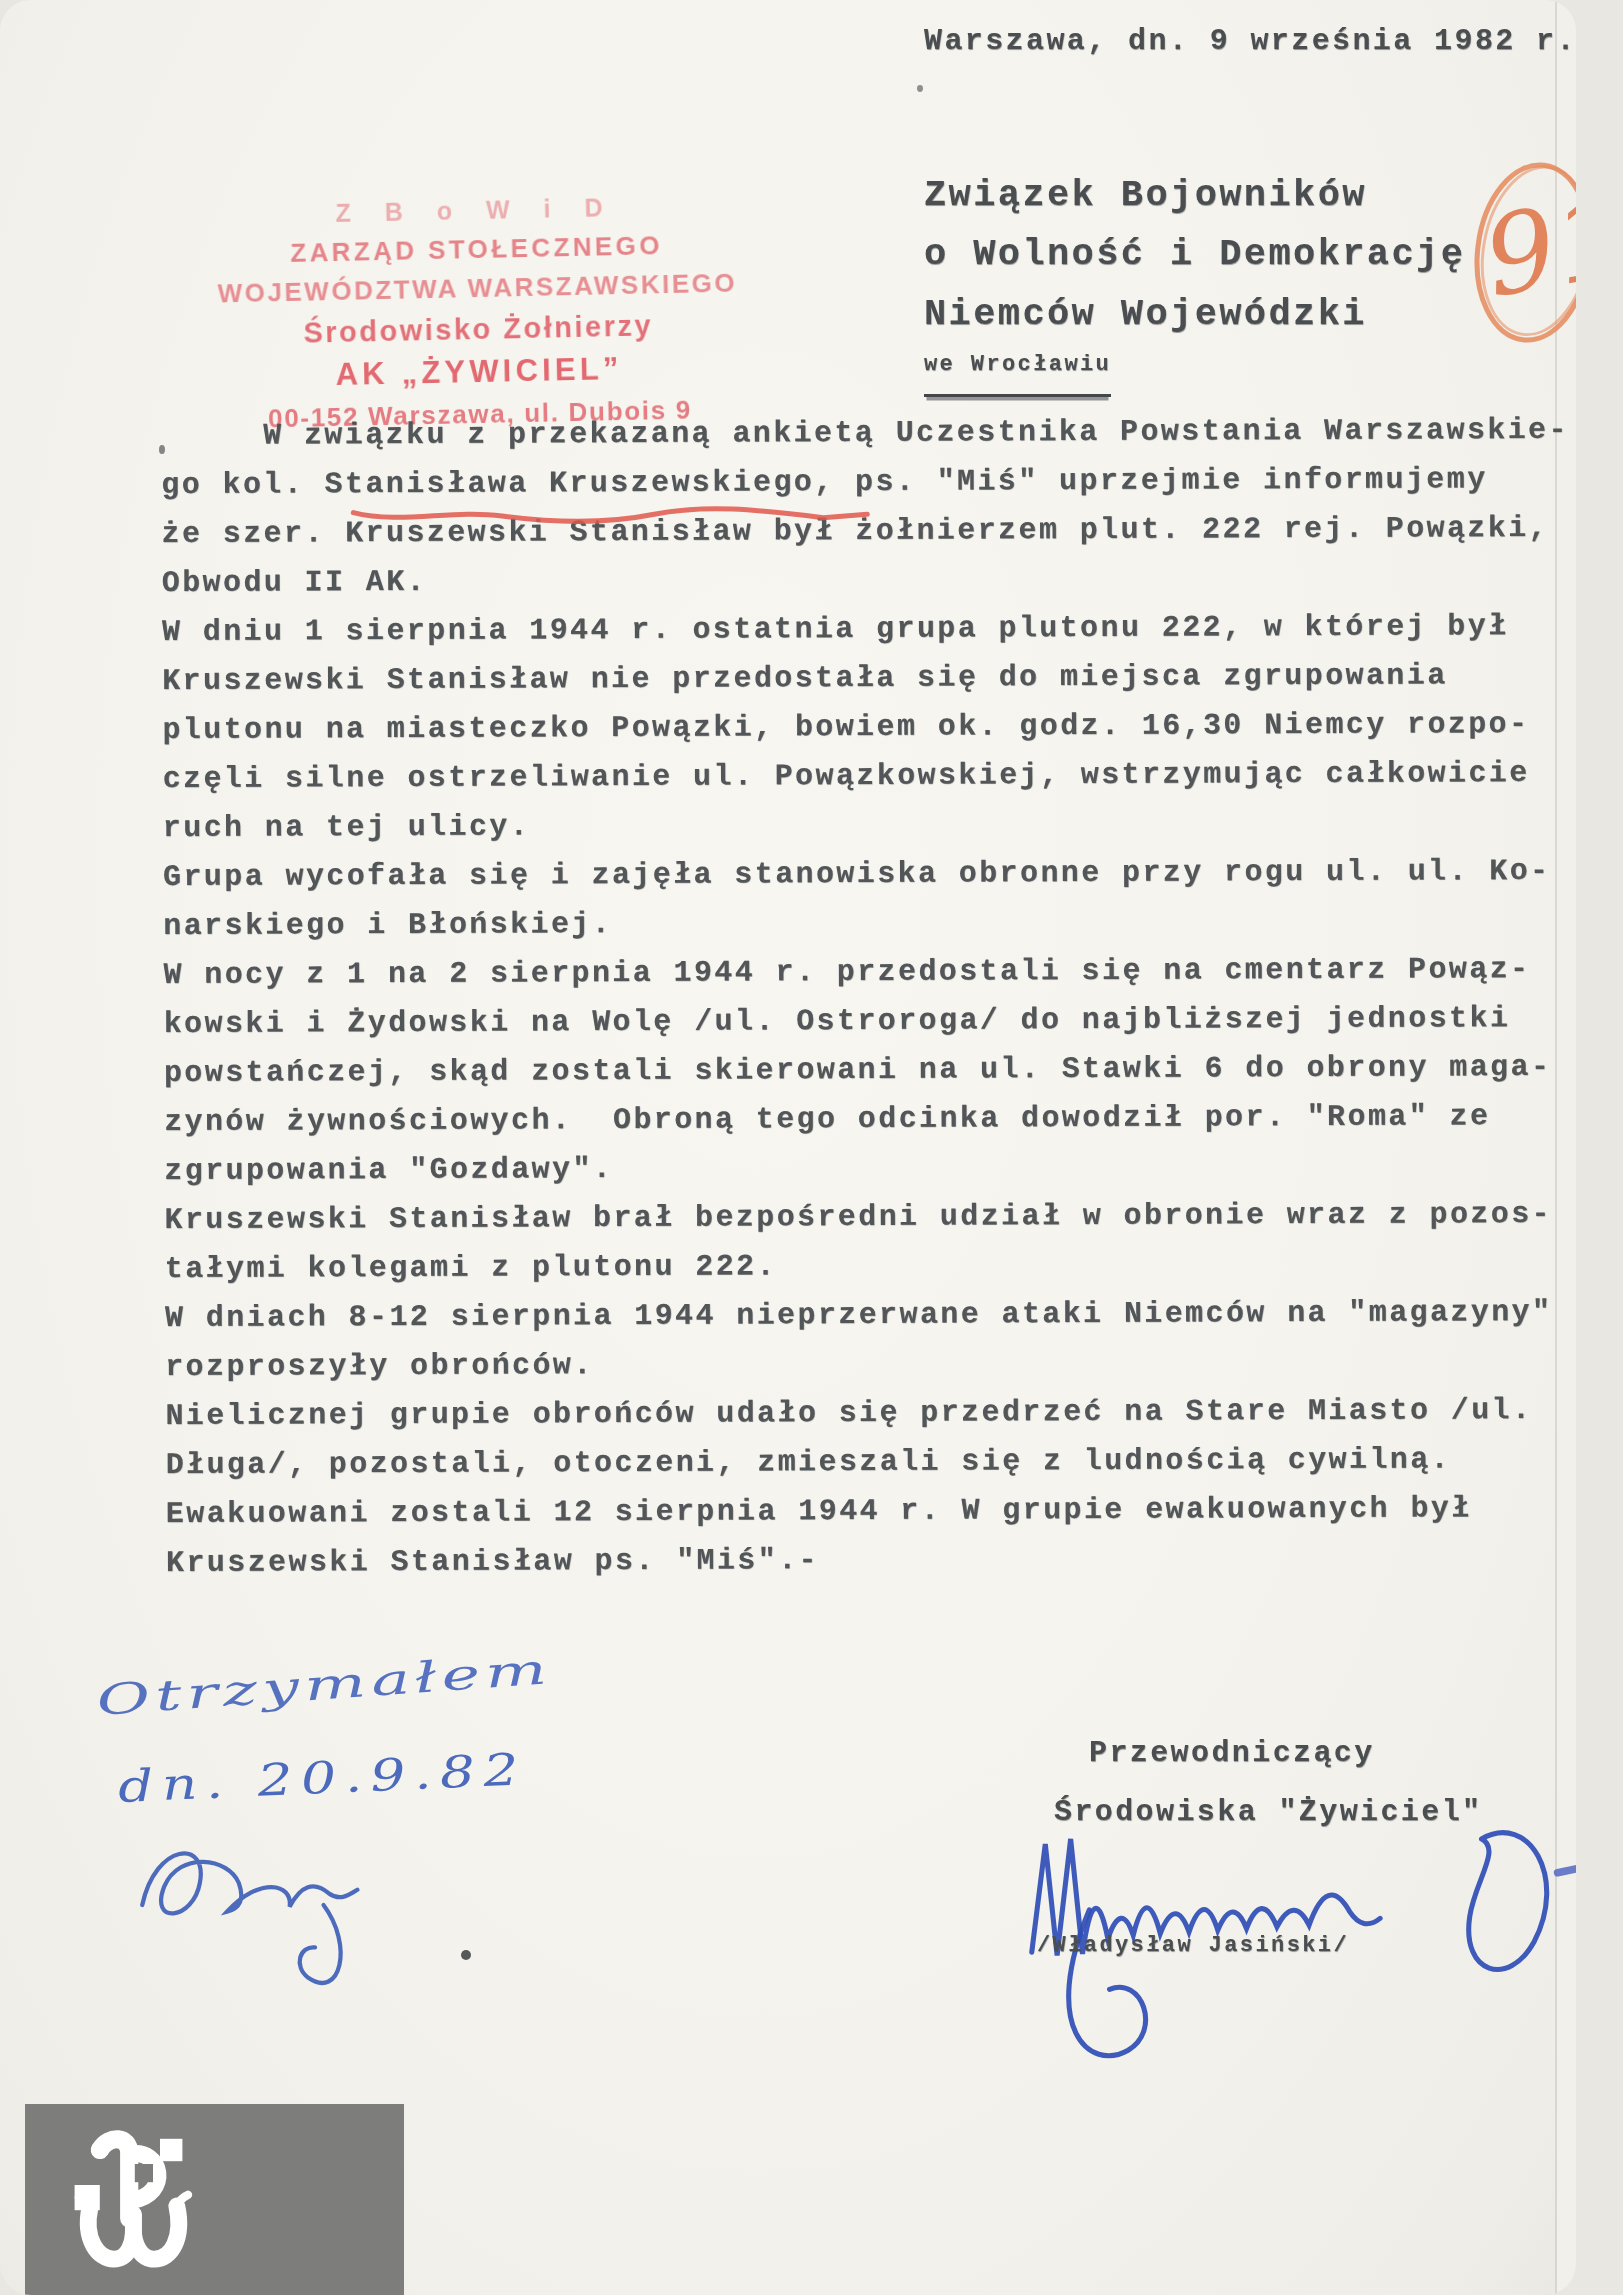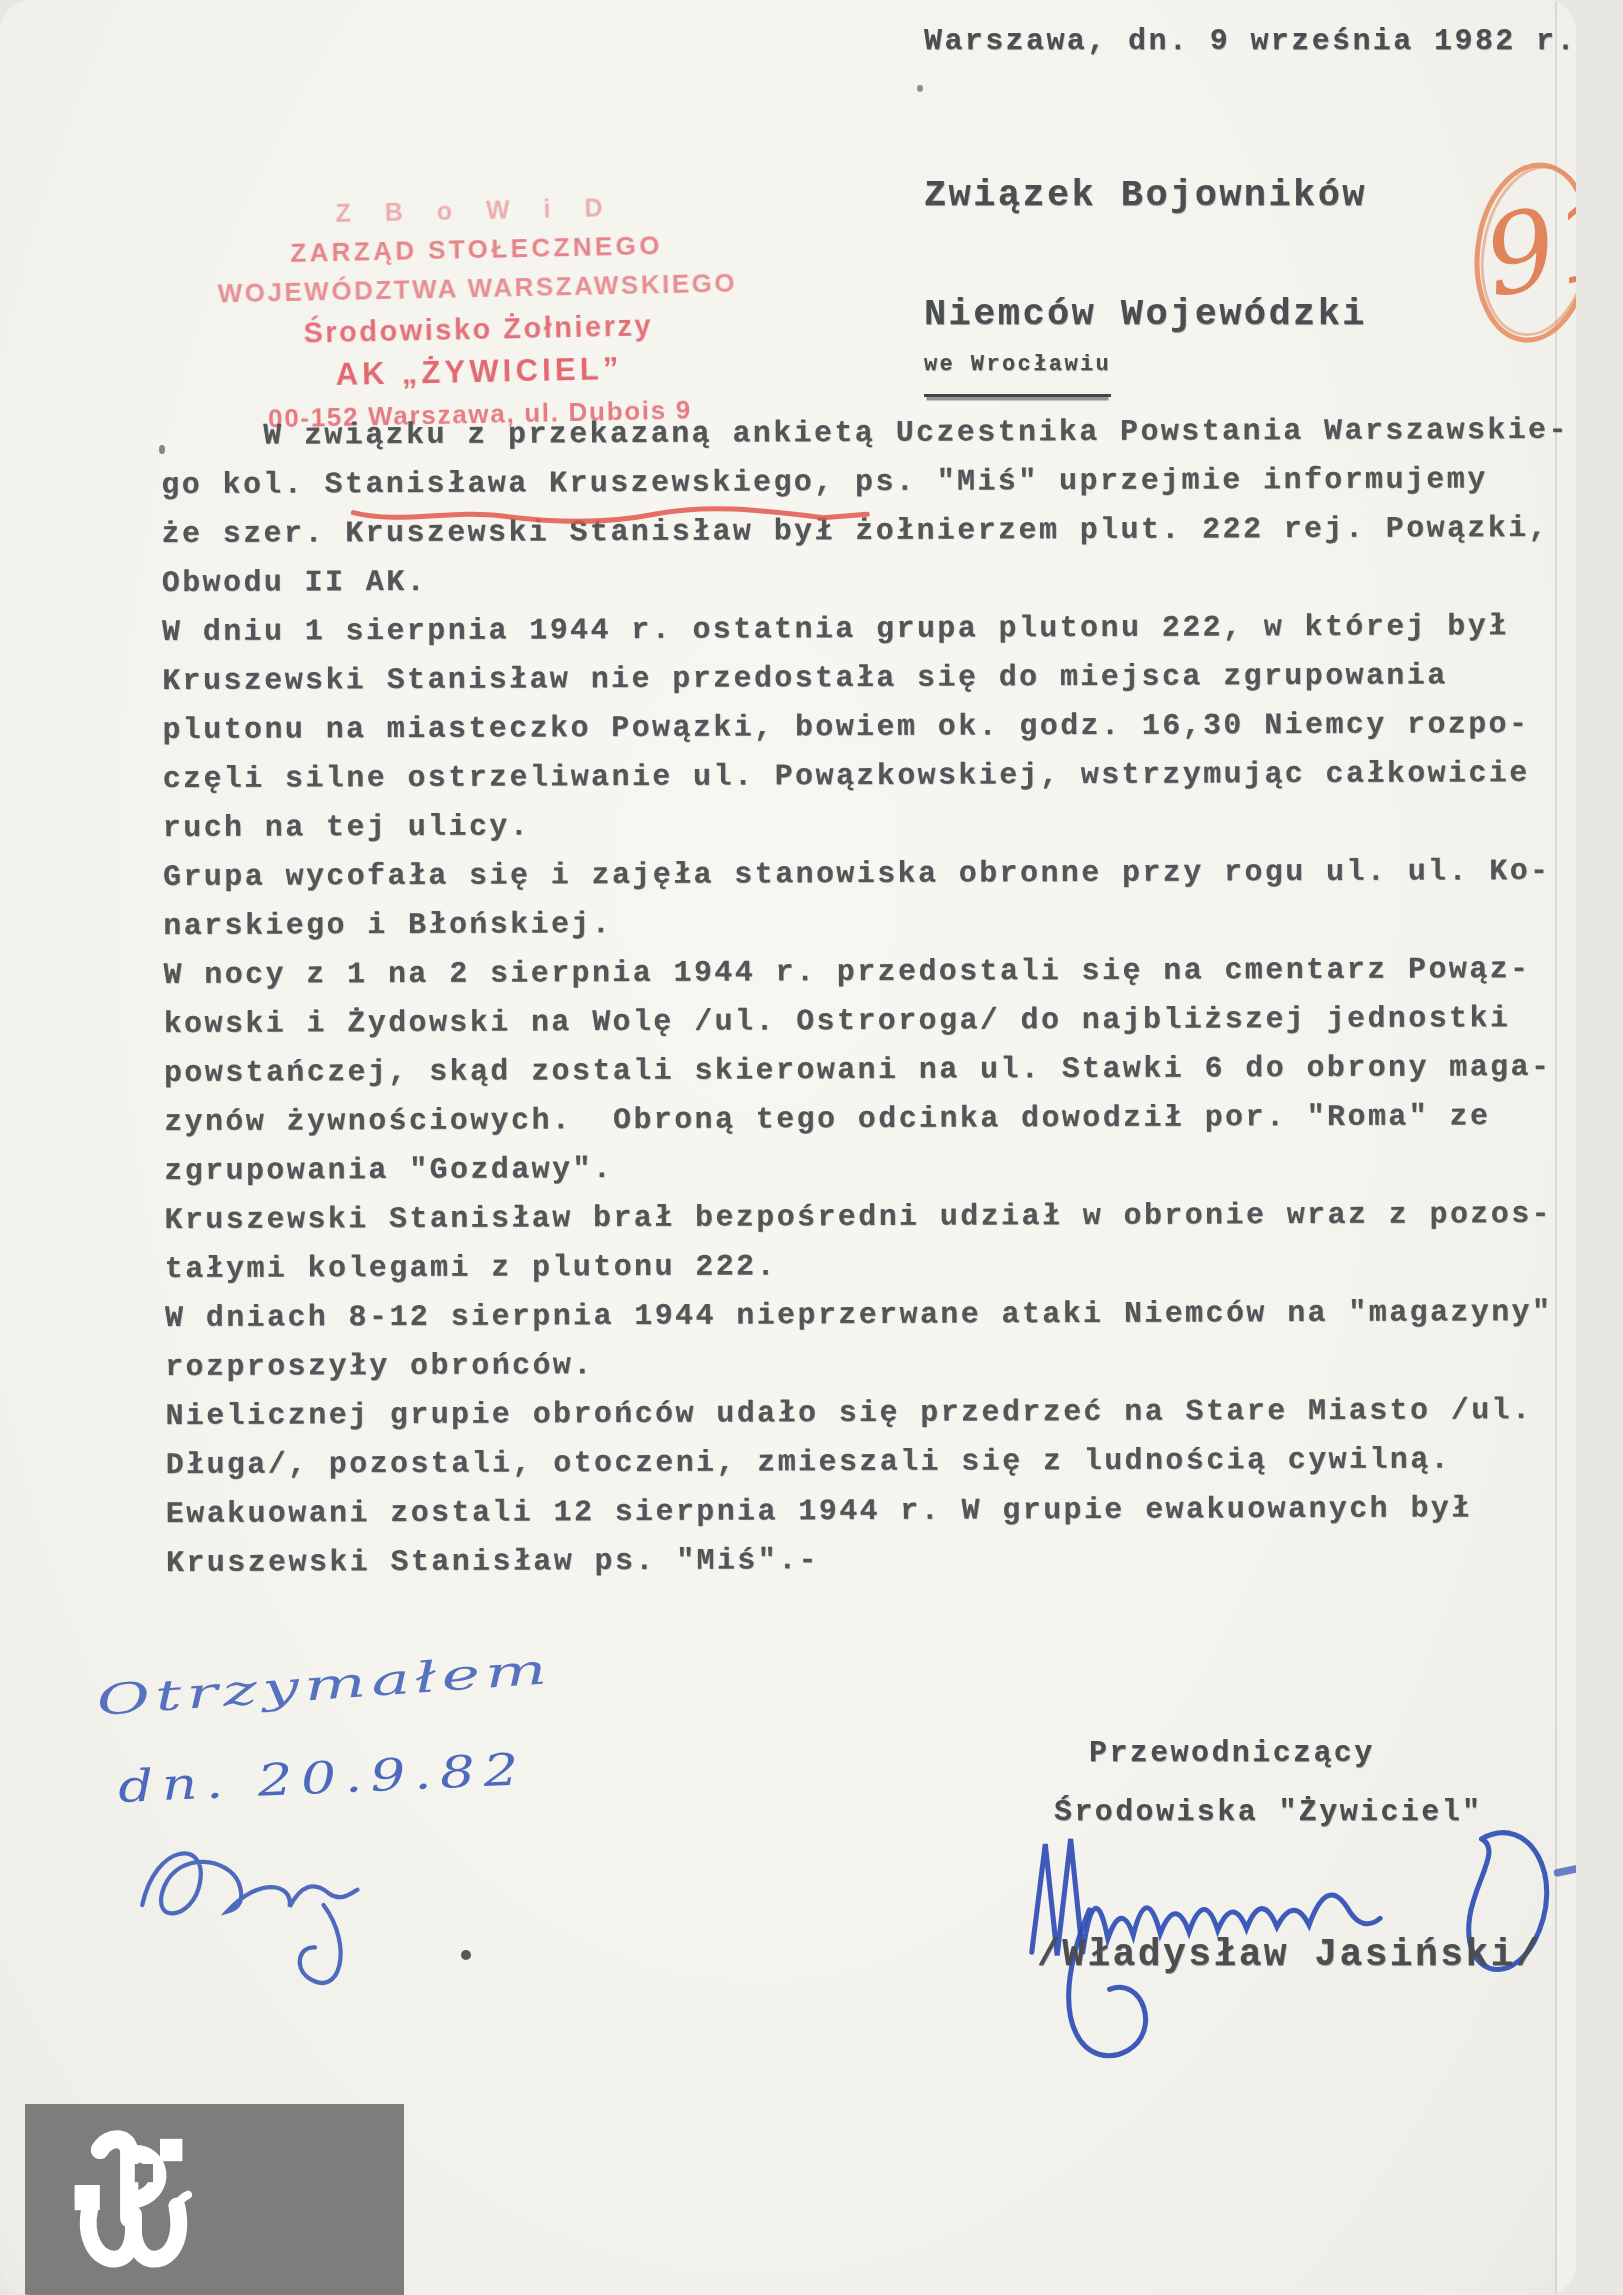--- a/index.html
+++ b/index.html
@@ -63,21 +63,21 @@
     font-size:110px;color:#e0794d;transform:rotate(-10deg);opacity:.9;
   }
 
   
   .pen{position:absolute;color:#3b5cb8;font-family:"DejaVu Serif",serif;font-style:italic;}
   .note1{left:95px;top:1676px;font-size:42px;transform:rotate(-4deg) scaleX(1.55);transform-origin:left top;opacity:.85;letter-spacing:3.4px;}
   .note2{left:117px;top:1761px;font-size:44px;transform:rotate(-2.5deg) scaleX(1.25);transform-origin:left top;opacity:.9;letter-spacing:6.8px;}
 
   .sig-title{left:1089px;top:1736px;font-size:30px;letter-spacing:2.4px;white-space:pre;}
   .sig-org{left:1054px;top:1795px;font-size:30px;letter-spacing:2.4px;white-space:pre;}
-  .sig-name{left:1037px;top:1933px;font-size:38px;letter-spacing:2.4px;white-space:pre;}
+  .sig-name{left:1037px;top:1933px;font-size:22px;letter-spacing:2.4px;white-space:pre;}
 
   .speck{position:absolute;background:#3a3c3e;border-radius:50%;}
 
   
   .footer-bar{
     position:absolute;left:25px;top:2104px;width:379px;height:192px;
     background:#7d7d7b;
   }
   .footer-text{
     position:absolute;left:190px;top:44px;
@@ -99,20 +99,21 @@
   <div class="stamp">
     <div class="s1">Z B o W i D</div>
     <div class="s2">ZARZĄD STOŁECZNEGO</div>
     <div class="s3">WOJEWÓDZTWA WARSZAWSKIEGO</div>
     <div class="s4">Środowisko Żołnierzy</div>
     <div class="s5">AK „ŻYWICIEL”</div>
     <div class="s6">00-152 Warszawa, ul. Dubois 9</div>
   </div>
 
   <div class="tw recipient-line r1">Związek Bojowników</div>
+  <div class="tw recipient-line r2">o Wolność i Demokrację</div>
   <div class="tw recipient-line r3">Niemców Wojewódzki</div>
   <div class="tw city">we Wrocławiu</div>
 
   <div class="registry">
     <svg width="161" height="203" viewBox="0 0 190 240">
       <ellipse cx="95" cy="120" rx="66" ry="104" fill="none" stroke="#e58a5d" stroke-width="6" opacity="0.85" transform="rotate(7 95 120)"></ellipse>
       <ellipse cx="98" cy="118" rx="62" ry="100" fill="none" stroke="#e58a5d" stroke-width="3.5" opacity="0.55" transform="rotate(10 98 118)"></ellipse>
     </svg>
     <div class="num">91</div>
   </div>

